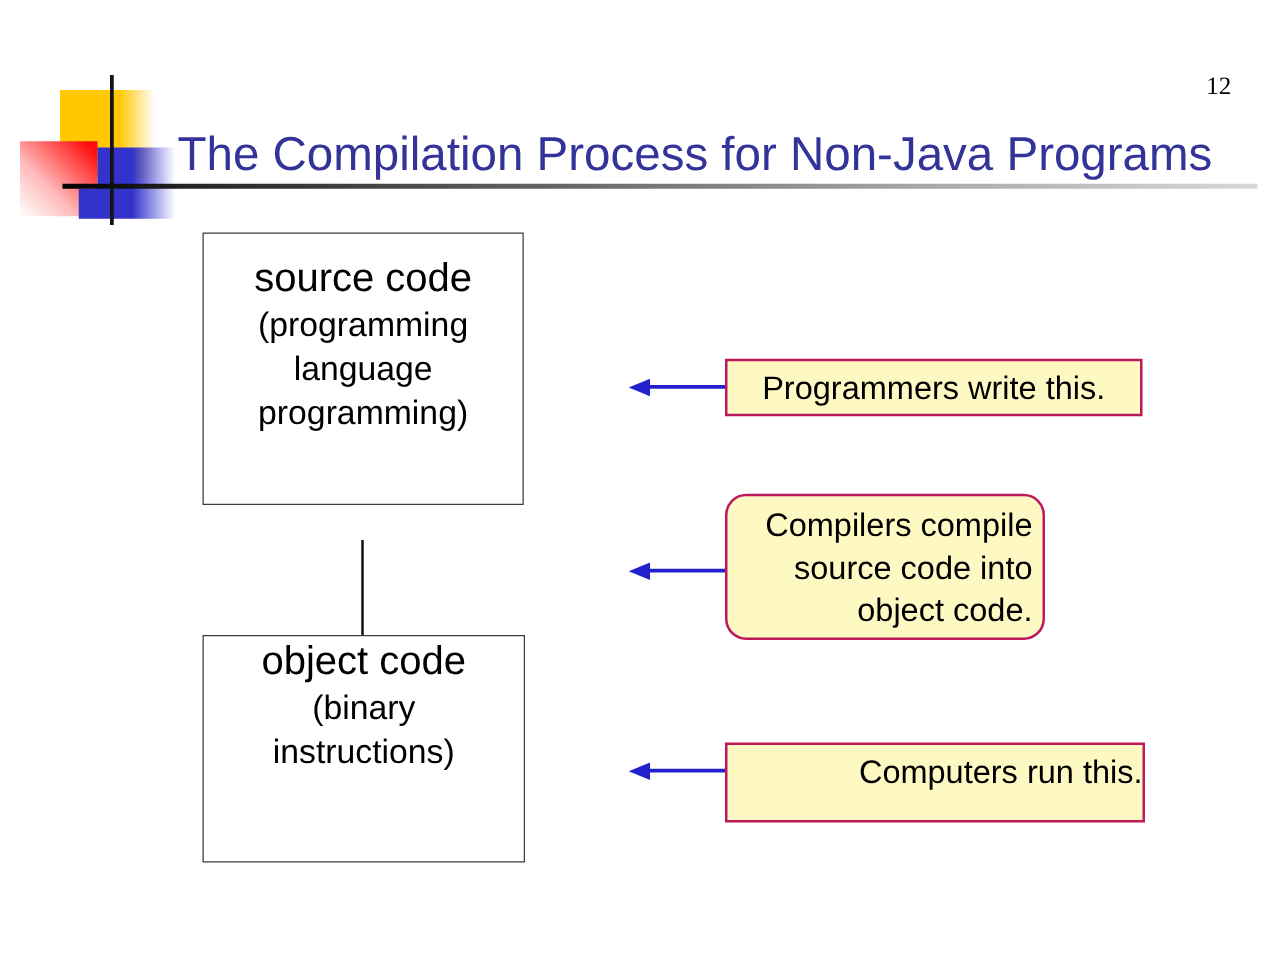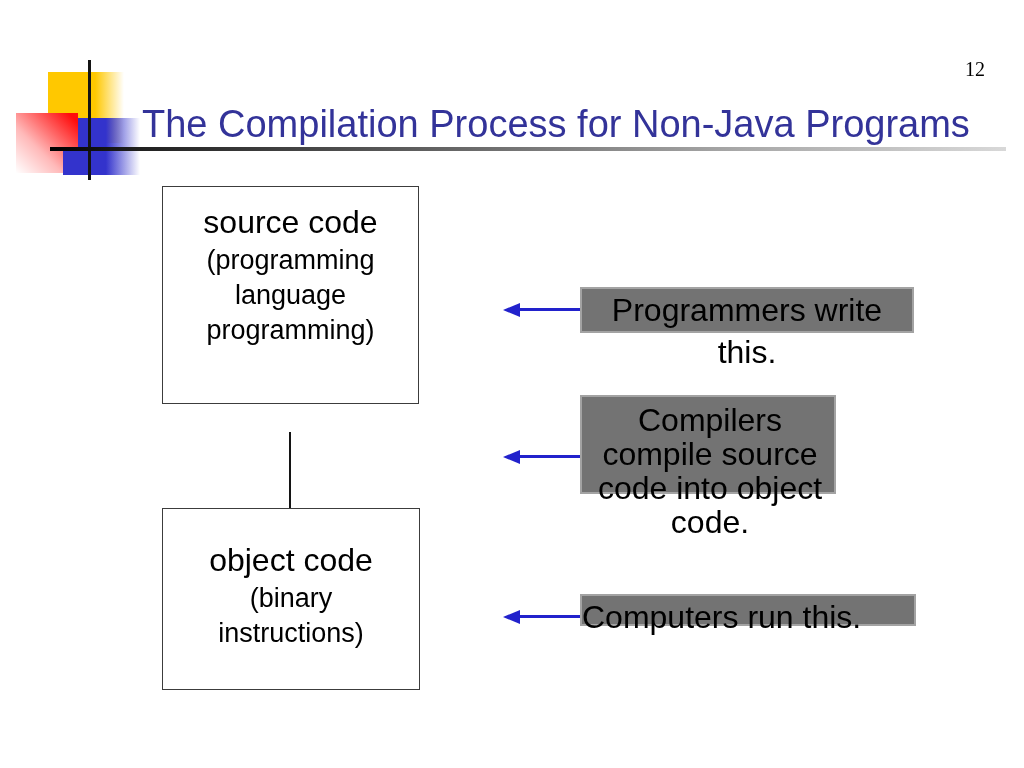--- a/index.html
+++ b/index.html
@@ -46,41 +46,41 @@
     font-size:38px;line-height:34px;
     color:#333399;white-space:nowrap;
   }
   
   .flow-box{
     position:absolute;box-sizing:border-box;
     background:#ffffff;border:1px solid #3c3c3c;
     text-align:center;
   }
   #source-box{left:162px;top:186px;width:257px;height:218px;padding-top:16px;}
-  #object-box{left:162px;top:508px;width:258px;height:182px;padding-top:32px;}
+  #object-box{left:162px;top:508px;width:258px;height:182px;}
   .box-title{font-size:32px;line-height:38px;margin:0 0 2px 0;}
   .box-subtitle{font-size:27px;line-height:35px;margin:0 auto;}
   #source-box .box-subtitle{width:205px;}
   #object-box .box-subtitle{width:175px;}
   
   #connector-line{left:289px;top:405px;width:2px;height:88px;background:#141414;}
   #connector-head{
     left:279px;top:491px;width:0;height:0;
     border-left:11px solid transparent;border-right:11px solid transparent;
     border-top:18px solid #141414;
   }
   
   .callout{
     position:absolute;box-sizing:border-box;
-    background:#737373;border:2px solid #a3a3a3;
-    font-size:32px;color:#000;
+    background:#fef9c3;border:2px solid #be185d;
+    font-size:26px;color:#000;
   }
   #callout-programmers{left:580px;top:287px;width:334px;height:46px;line-height:42px;text-align:center;}
-  #callout-compilers{left:580px;top:395px;width:256px;height:99px;padding:6px 8px 0 12px;line-height:34px;text-align:center;}
-  #callout-computers{left:580px;top:594px;width:336px;height:32px;line-height:42px;text-align:left;}
+  #callout-compilers{left:580px;top:395px;width:256px;height:117px;padding:6px 8px 0 12px;line-height:34px;text-align:right;border-radius:17px;}
+  #callout-computers{left:580px;top:594px;width:336px;height:64px;line-height:42px;text-align:right;}
   
   .arrow-line{position:absolute;height:3px;width:61px;left:519px;background:#2222cc;}
   .arrow-head{
     position:absolute;left:503px;width:0;height:0;
     border-top:7px solid transparent;border-bottom:7px solid transparent;
     border-right:17px solid #2222cc;
   }
   #arrow1-line{top:308px;} #arrow1-head{top:303px;}
   #arrow2-line{top:455px;} #arrow2-head{top:450px;}
   #arrow3-line{top:615px;} #arrow3-head{top:610px;}

